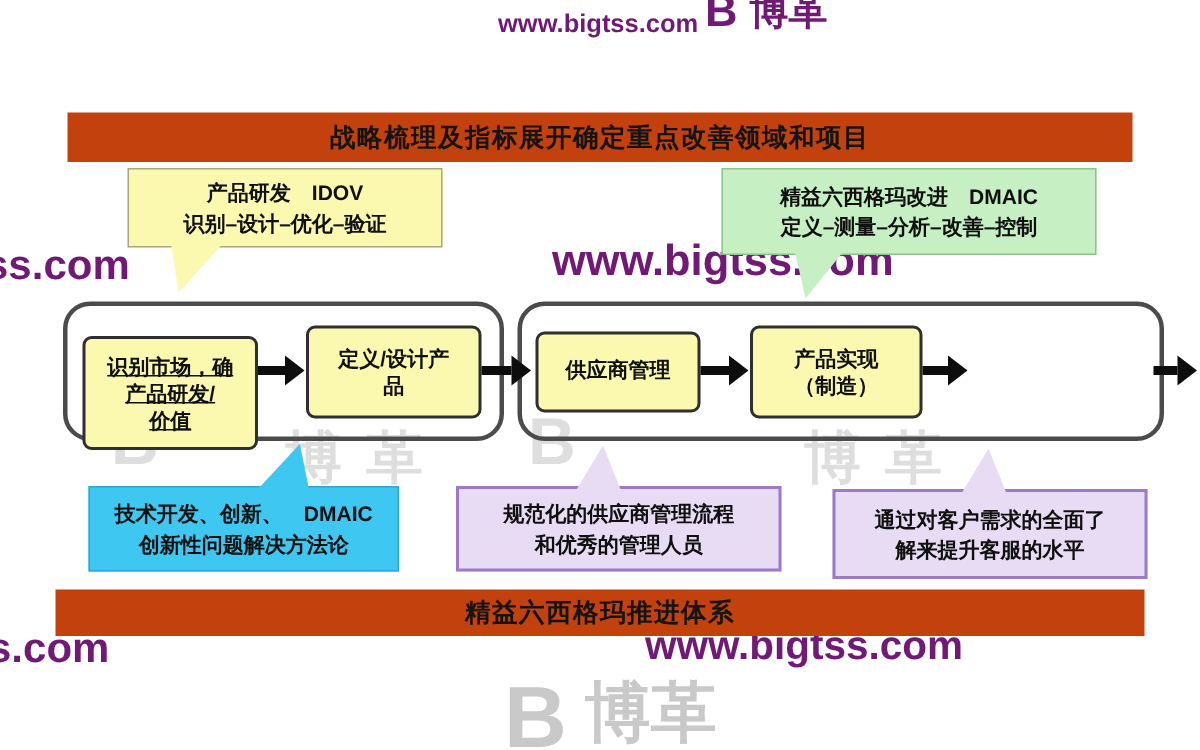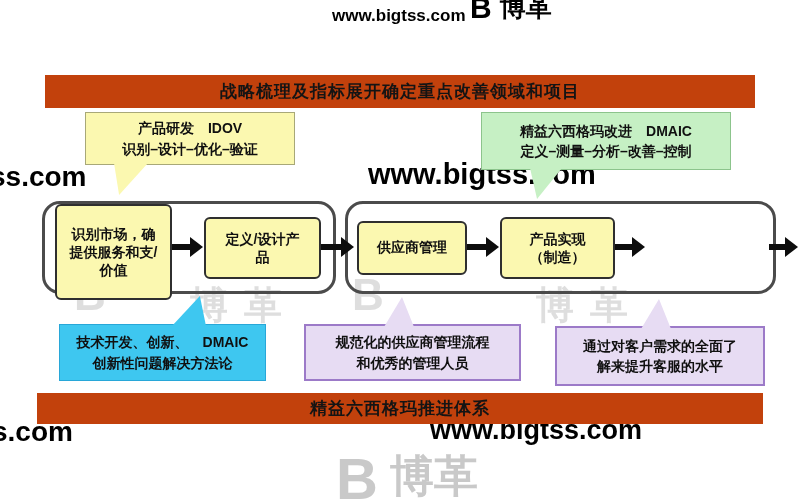--- a/index.html
+++ b/index.html
@@ -1,21 +1,21 @@
 <!DOCTYPE html>
 <html><head>
 <meta charset="utf-8">
 <style>
   * { margin:0; padding:0; box-sizing:border-box; }
   html,body { background:#fff; }
   body { font-family:"Liberation Sans","DejaVu Sans",sans-serif; }
   #stage { position:relative; width:800px; height:500px; background:#ffffff; overflow:hidden; }
 
   
-  .wm { position:absolute; color:#000000; font-weight:bold; white-space:nowrap; z-index:0; }
+  .wm { position:absolute; color:#701a75; font-weight:bold; white-space:nowrap; z-index:0; }
   .logo-b { font-weight:900; }
 
   
   .banner { position:absolute; background:#c2410c; display:flex; align-items:center; justify-content:center;
             font-weight:bold; font-size:17px; letter-spacing:1px; color:#141414; z-index:2; }
 
   
   .callout { position:absolute; display:flex; flex-direction:column; align-items:center; justify-content:center;
              text-align:center; font-weight:bold; font-size:14px; color:#101010; line-height:1.45; z-index:3; }
   .callout .tail { position:absolute; }
@@ -86,23 +86,23 @@
 
   <div class="callout co-green" style="left:481px;top:112px;width:250px;height:58px;">
     <span>精益六西格玛改进　DMAIC</span>
     <span>定义–测量–分析–改善–控制</span>
     <div class="tail tail-green"></div>
   </div>
 
   <div class="frame" style="left:42px;top:201px;width:294px;height:93px;"></div>
   <div class="frame" style="left:345px;top:201px;width:431px;height:93px;"></div>
 
-  <div class="pbox" style="left:55px;top:204px;width:117px;height:96px;">
+  <div class="pbox" style="left:55px;top:224px;width:117px;height:76px;text-decoration:underline;">
     <span>识别市场，确</span>
-    <span>提供服务和支/</span>
+    <span>产品研发/</span>
     <span>价值</span>
   </div>
   <div class="pbox" style="left:204px;top:217px;width:117px;height:62px;">
     <span>定义/设计产</span>
     <span>品</span>
   </div>
   <div class="pbox" style="left:357px;top:221px;width:110px;height:54px;font-family:Liberation Mono, monospace;">
     <span>供应商管理</span>
   </div>
   <div class="pbox" style="left:500px;top:217px;width:115px;height:62px;">

